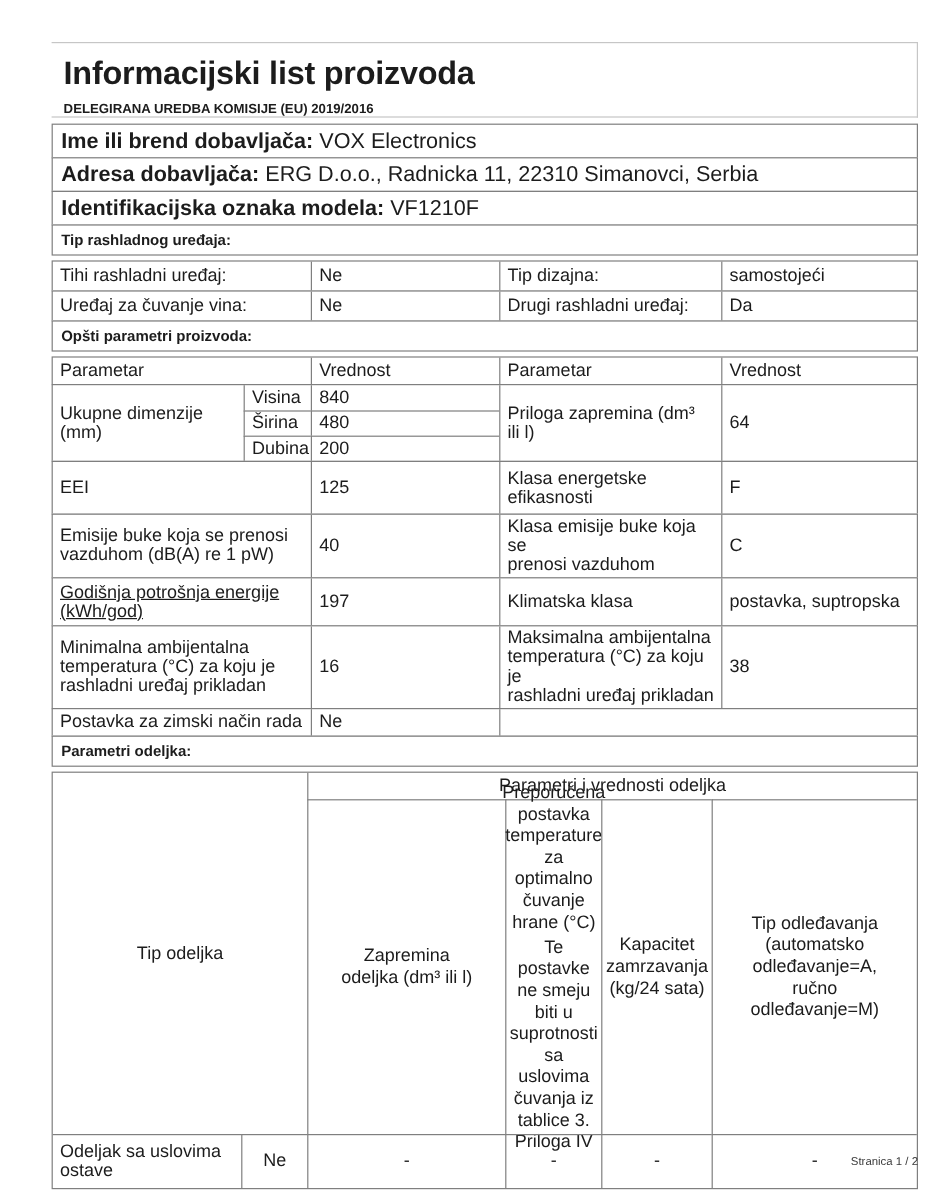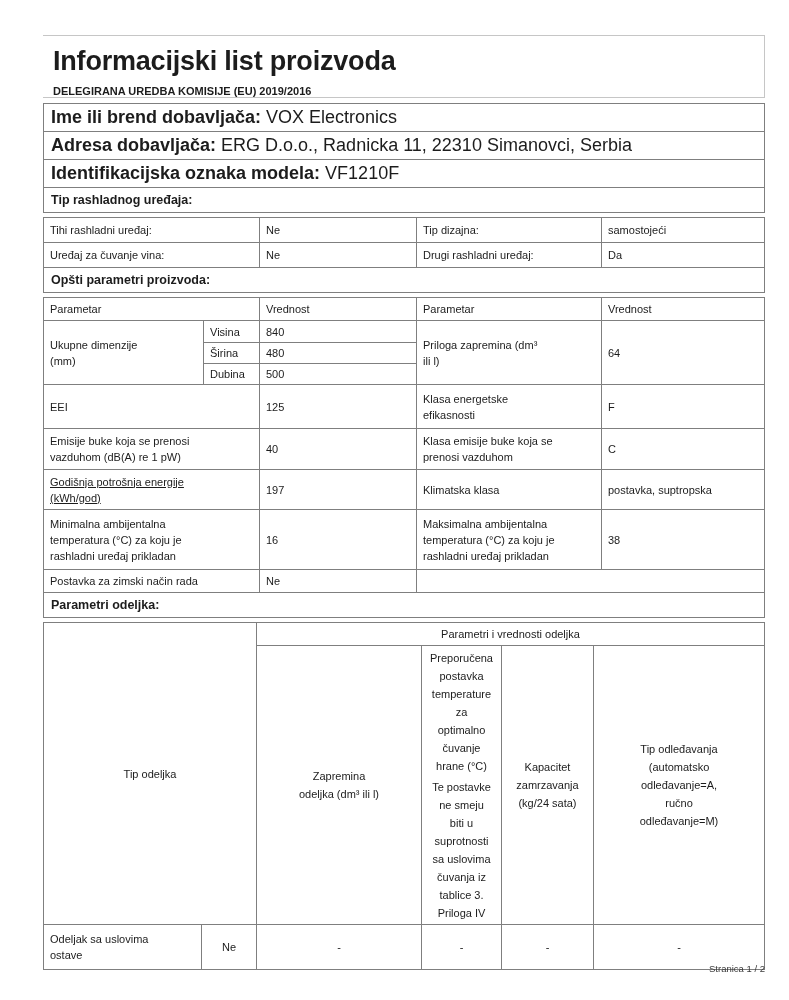--- a/index.html
+++ b/index.html
@@ -36,21 +36,21 @@
   .sechdr{display:flex;align-items:center;min-height:26px;padding:2px 7px;font-size:12.5px;font-weight:bold;}
 
   .grid{display:grid;}
   .g4{grid-template-columns:215px 157px 185px 1fr;}
   .g3w{grid-template-columns:215px 157px 1fr;}
   .dimg{grid-template-columns:159px 56px 157px 185px 1fr;grid-auto-rows:21px;}
   .compg{grid-template-columns:157px 55px 165px 80px 92px 1fr;grid-template-rows:22px 279px 45px;}
 
   .c{
     padding:2px 6px;display:flex;align-items:center;
-    font-size:11px;line-height:16px;white-space:pre-line;
+    font-size:15px;line-height:16px;white-space:pre-line;
   }
   .bl{border-left:1px solid var(--bc);}
   .bt{border-top:1px solid var(--bc);}
   .center{justify-content:center;text-align:center;}
   .colc{flex-direction:column;justify-content:center;align-items:center;}
   .lh18{line-height:18px;}
   .p2{padding-left:2px;padding-right:2px;}
   .mt3{margin-top:3px;}
 
   .h22{min-height:22px;}
@@ -118,21 +118,21 @@
     </div>
 
     <div class="box grid dimg">
       <div class="c" style="grid-row:1/4;grid-column:1;">Ukupne dimenzije
 (mm)</div>
       <div class="c bl" style="grid-row:1;grid-column:2;">Visina</div>
       <div class="c bl" style="grid-row:1;grid-column:3;">840</div>
       <div class="c bl bt" style="grid-row:2;grid-column:2;">Širina</div>
       <div class="c bl bt" style="grid-row:2;grid-column:3;">480</div>
       <div class="c bl bt" style="grid-row:3;grid-column:2;">Dubina</div>
-      <div class="c bl bt" style="grid-row:3;grid-column:3;">500</div>
+      <div class="c bl bt" style="grid-row:3;grid-column:3;">200</div>
       <div class="c bl" style="grid-row:1/4;grid-column:4;">Priloga zapremina (dm³
 ili l)</div>
       <div class="c bl" style="grid-row:1/4;grid-column:5;">64</div>
     </div>
 
     <div class="box grid g4">
       <div class="c h43">EEI</div>
       <div class="c bl">125</div>
       <div class="c bl">Klasa energetske
 efikasnosti</div>

